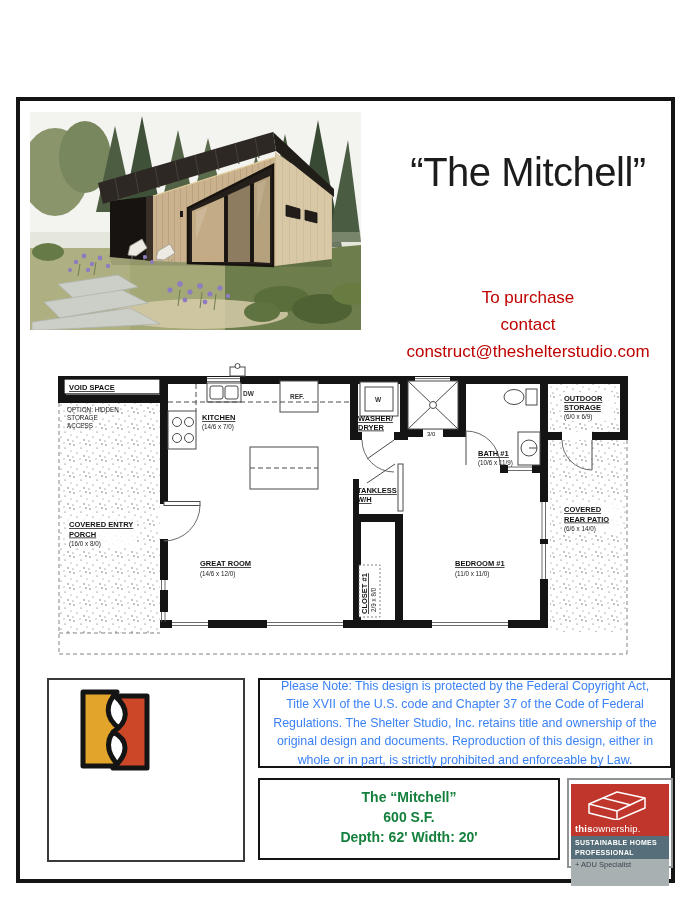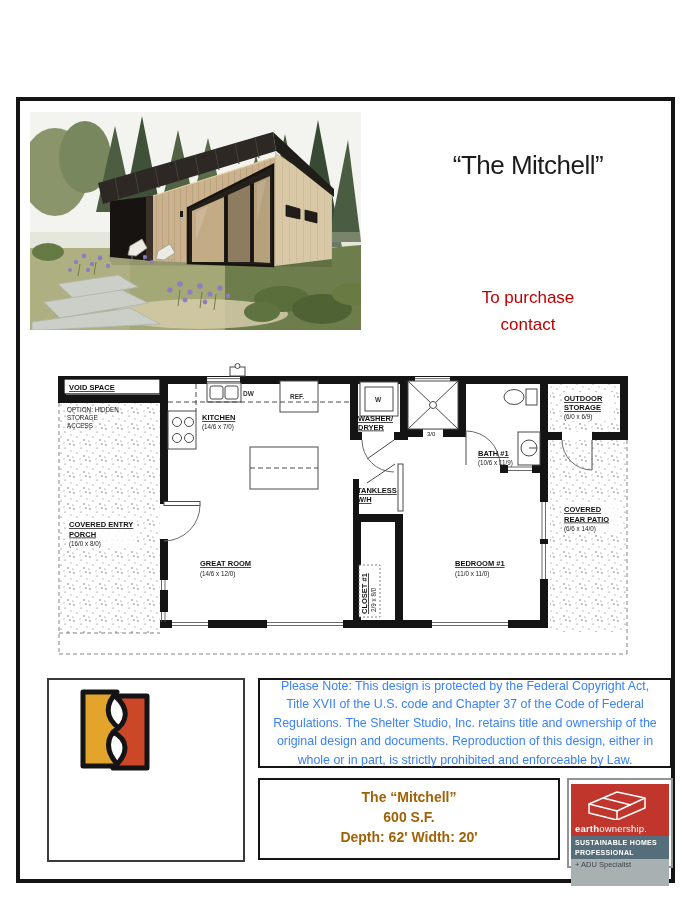--- a/index.html
+++ b/index.html
@@ -1,39 +1,39 @@
 <!DOCTYPE html>
 <html><head>
 <meta charset="utf-8">
 <style>
   html,body{margin:0;padding:0;background:#ffffff;}
   .page{position:relative;width:695px;height:900px;background:#fff;overflow:hidden;
         font-family:"Liberation Sans",sans-serif;color:#1a1a1a;}
   .abs{position:absolute;}
   .page-border{left:16px;top:97px;width:659px;height:786px;border:4px solid #141414;box-sizing:border-box;}
   .photo{left:30px;top:112px;width:331px;height:218px;}
-  .title{left:378px;top:150px;width:300px;text-align:center;font-size:26px;letter-spacing:-0.5px;color:#1c1c1c;}
+  .title{left:378px;top:150px;width:300px;text-align:center;font-size:40px;letter-spacing:-0.5px;color:#1c1c1c;}
   .contact{left:378px;top:237px;width:300px;text-align:center;font-size:17px;line-height:1.6;color:#bf0000;margin-top:47px;}
   .plan{left:56px;top:362px;width:592px;height:302px;}
   .rl{font:bold 7.5px "Liberation Sans",sans-serif;fill:#111;text-decoration:underline;}
   .rd{font:6.3px "Liberation Sans",sans-serif;fill:#222;}
   .tiny{font:6px "Liberation Sans",sans-serif;fill:#111;}
   .fixt{font:bold 6.5px "Liberation Sans",sans-serif;fill:#333;}
   .wall{fill:#141414;}
   .thin{stroke:#4a4a4a;stroke-width:1;fill:none;}
   .thinf{stroke:#4a4a4a;stroke-width:1;fill:#fff;}
   .arc{stroke:#6a6a6a;stroke-width:1;fill:none;}
   .dash{stroke:#777;stroke-width:0.9;fill:none;stroke-dasharray:4 3;}
   .win{stroke:#5a5a5a;stroke-width:0.9;}
   .logo-box{left:47px;top:678px;width:198px;height:184px;border:2px solid #3a3a3a;box-sizing:border-box;background:#fff;}
   .copy-box{left:258px;top:678px;width:414px;height:90px;border:2px solid #141414;box-sizing:border-box;
             display:flex;align-items:center;}
   .copy-text{width:100%;padding:2px 8px;font-size:12.4px;line-height:1.48;text-align:center;color:#3b82f6;}
   .proj-box{left:258px;top:778px;width:302px;height:82px;border:2px solid #141414;box-sizing:border-box;
-            text-align:center;font-size:14px;font-weight:bold;line-height:1.43;padding-top:7px;color:#a16207;}
+            text-align:center;font-size:14px;font-weight:bold;line-height:1.43;padding-top:7px;color:#15803d;}
   .ea{left:567px;top:778px;width:106px;height:90px;border:2px solid #8f9496;box-sizing:border-box;
       background:#fff;padding:2px;}
   .ea-red{height:52px;background:#c0362c;position:relative;}
   .ea-brand{position:absolute;left:4px;bottom:2px;font-size:9.5px;color:#fff;letter-spacing:0.2px;}
   .ea-brand b{font-weight:bold;}
   .ea-slate{height:23px;background:#566e79;color:#fff;font-size:7px;font-weight:bold;
             padding:2px 0 0 4px;line-height:1.45;letter-spacing:0.3px;box-sizing:border-box;}
   .ea-strip{height:27px;background:#a9b0b2;color:#39464e;font-size:7.5px;padding-left:4px;line-height:11px;}
 </style>
 </head>
@@ -155,20 +155,21 @@
           <line x1="172" y1="180" x2="170" y2="196"></line>
         <line x1="186" y1="182" x2="184" y2="198"></line>
       </g>
     </g>
   </svg>
 
   <div class="abs title">“The Mitchell”</div>
   <div class="abs contact">
     <div>To purchase</div>
     <div>contact</div>
+    <div>construct@theshelterstudio.com</div>
   </div>
 
   <svg class="abs plan" viewBox="0 0 592 302">
     <defs>
       <pattern id="stip" width="16" height="16" patternUnits="userSpaceOnUse">
         <circle cx="2" cy="3" r="0.7" fill="#555"></circle>
           <circle cx="9" cy="6" r="0.6" fill="#555"></circle>
         <circle cx="14" cy="2" r="0.7" fill="#555"></circle>
           <circle cx="5" cy="11" r="0.6" fill="#555"></circle>
         <circle cx="12" cy="14" r="0.7" fill="#555"></circle>
@@ -367,21 +368,21 @@
   <div class="abs ea">
     <div class="ea-red">
       <svg width="98" height="36" viewBox="0 0 98 36" style="display:block;margin:2px auto 0;">
         <g stroke="#fff" stroke-width="1.5" fill="none" stroke-linejoin="round">
           <polygon points="18,20 46,8 74,14 46,27"></polygon>
           <polyline points="18,20 18,29 46,36 46,27"></polyline>
           <polyline points="74,14 74,24 46,36"></polyline>
           <line x1="32" y1="14" x2="60" y2="21"></line>
         </g>
       </svg>
-      <div class="ea-brand"><b>earth</b><span>ownership.</span></div>
+      <div class="ea-brand"><b>this</b><span>ownership.</span></div>
     </div>
     <div class="ea-slate">
       <div>SUSTAINABLE HOMES</div>
       <div>PROFESSIONAL</div>
     </div>
     <div class="ea-strip">+ ADU Specialist</div>
   </div>
 </div>
 
 </body></html>

